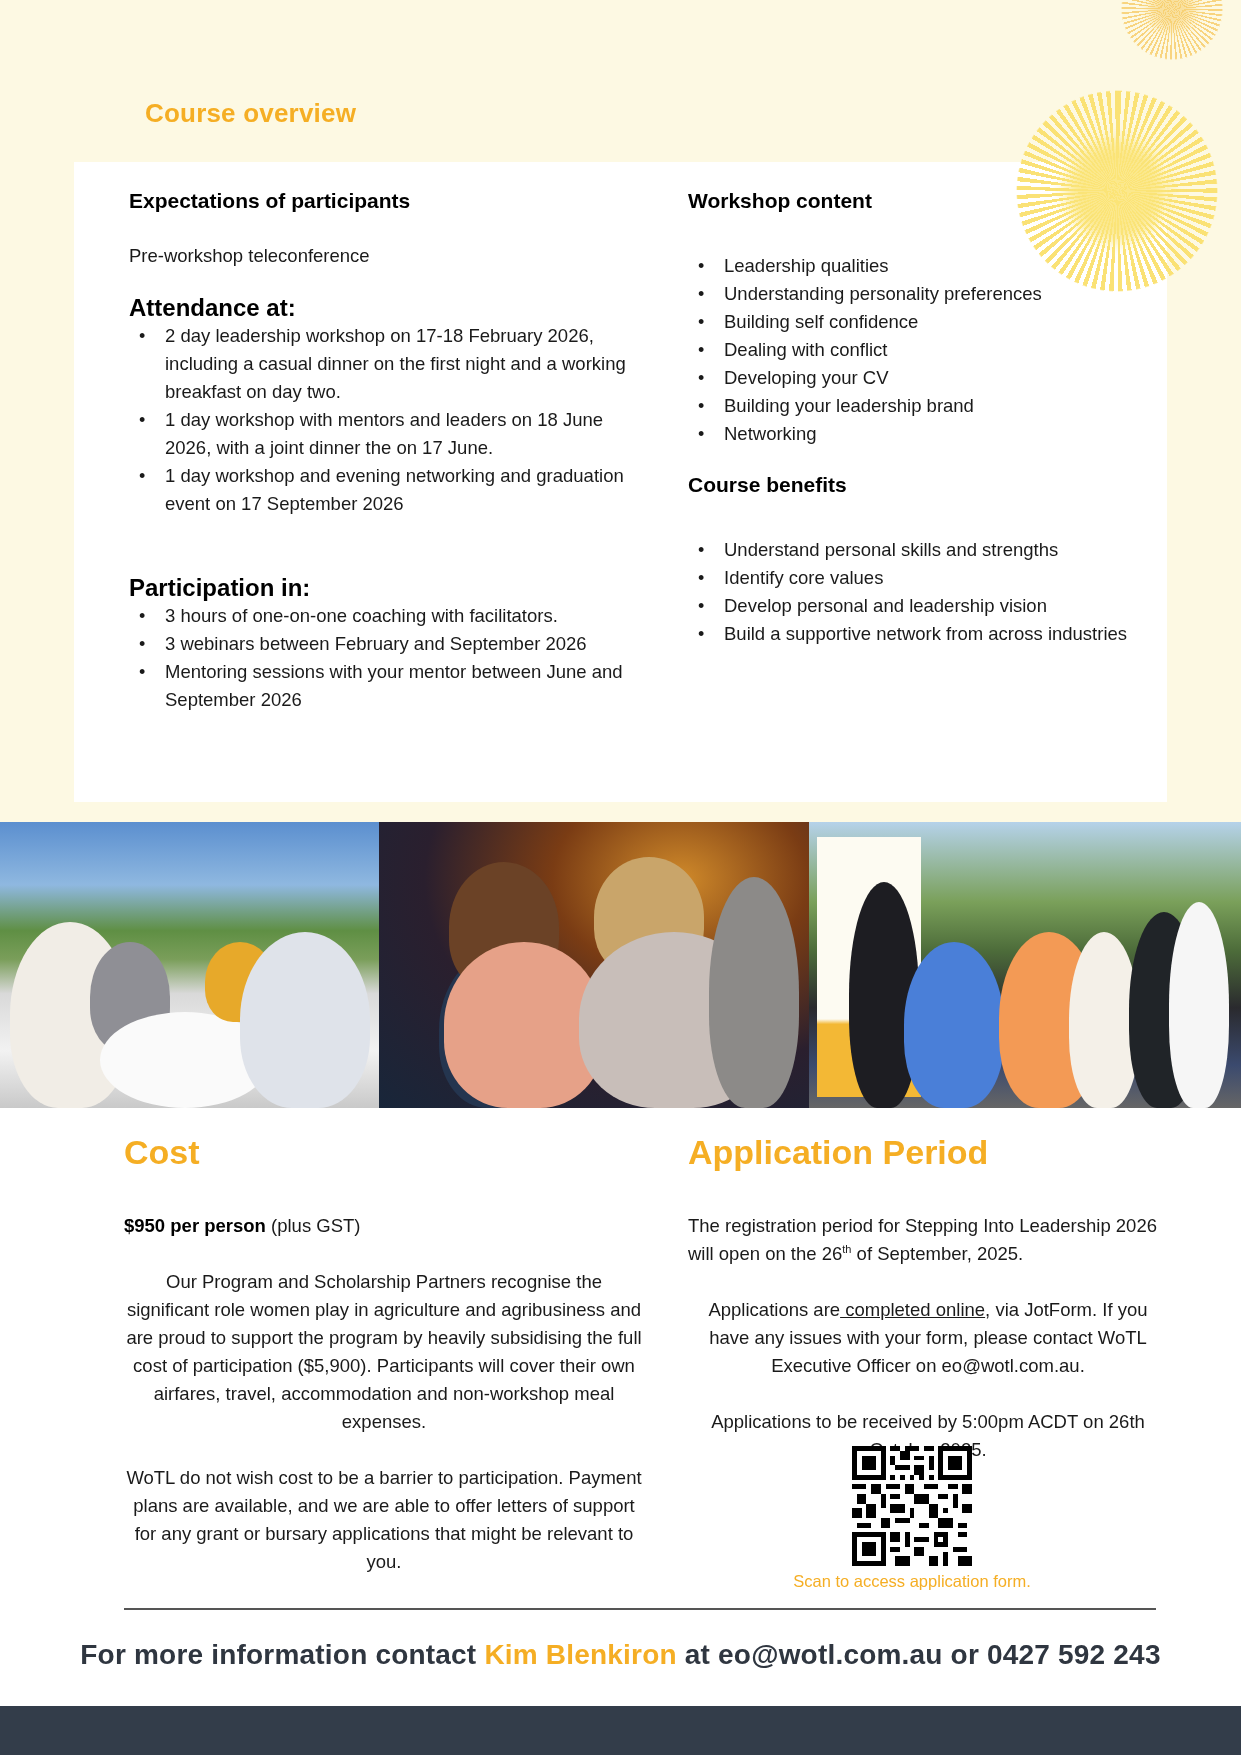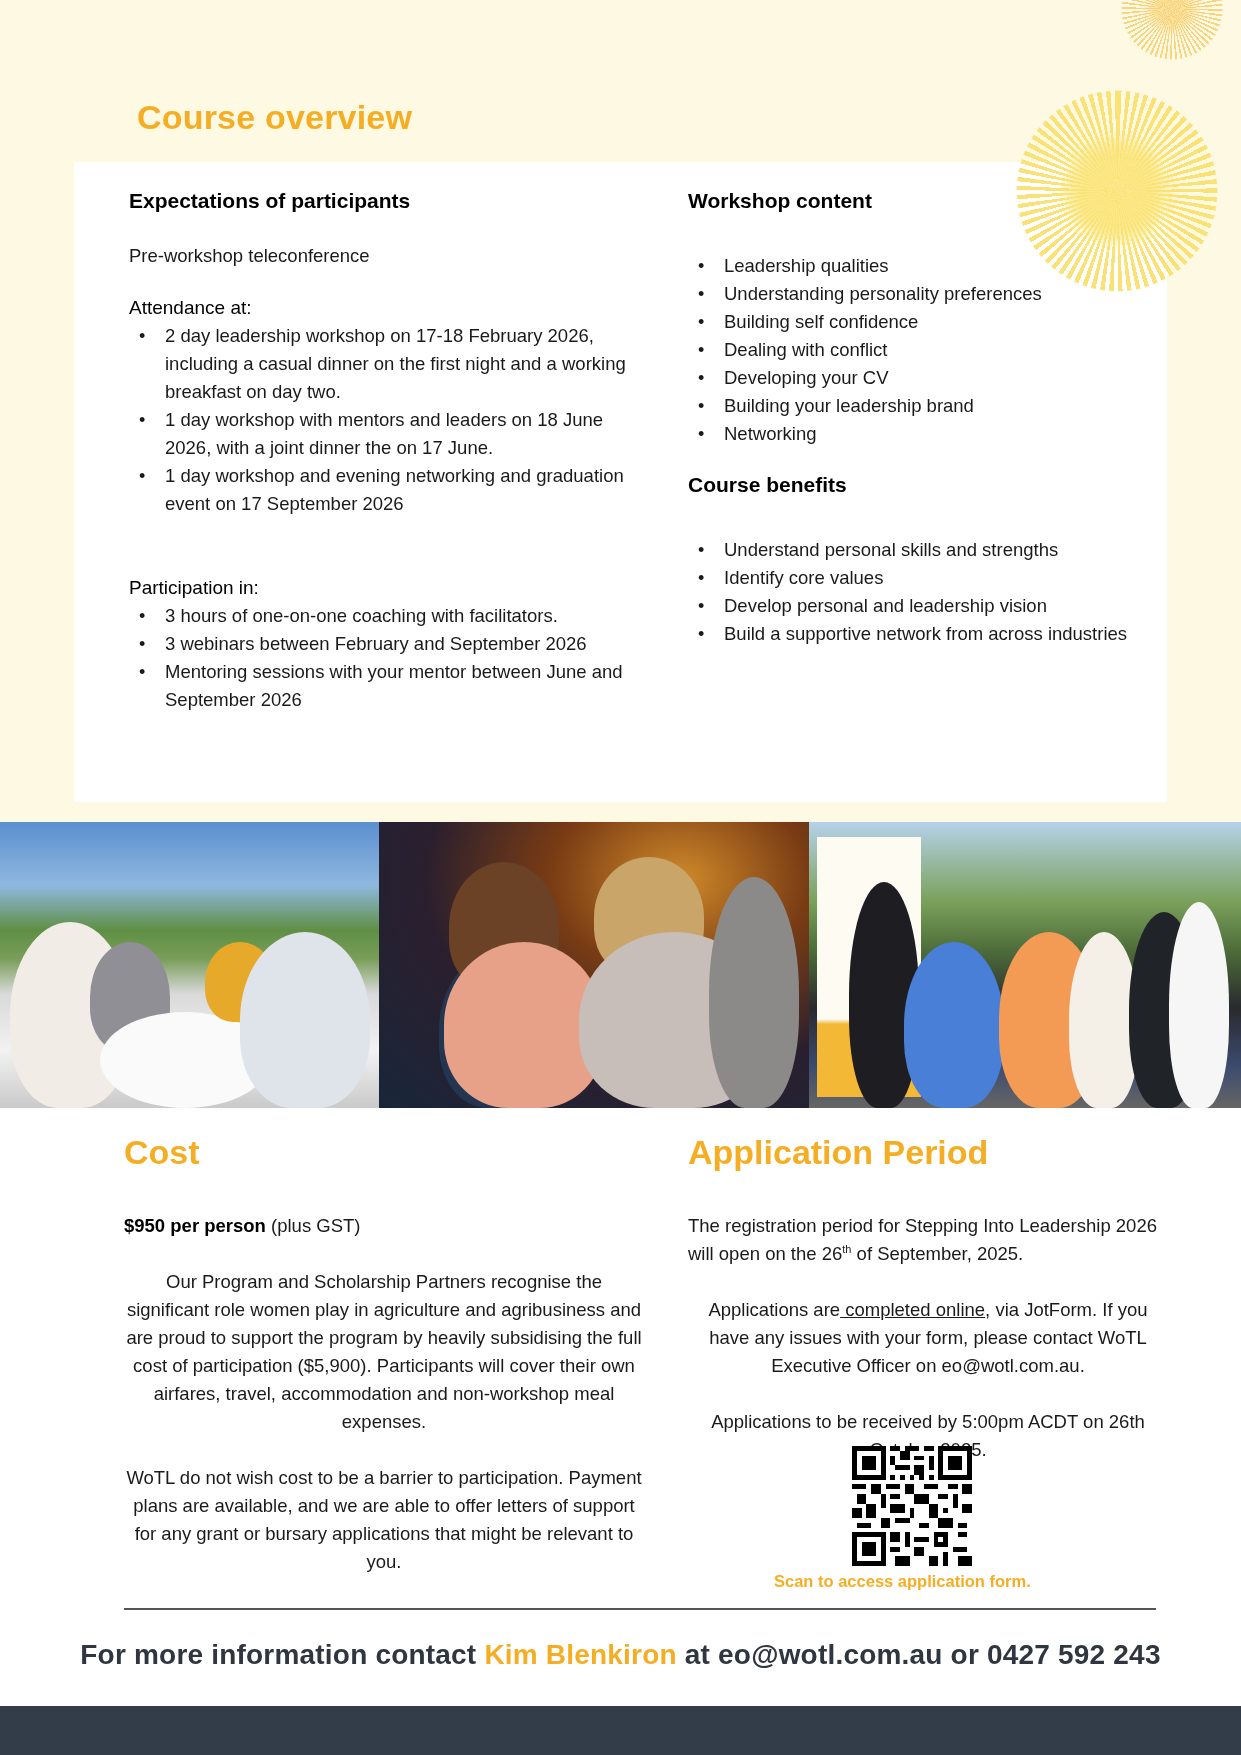--- a/index.html
+++ b/index.html
@@ -12,28 +12,28 @@
     background: repeating-conic-gradient(from 0deg, rgba(247,206,110,0.85) 0deg 2.4deg, transparent 2.4deg 6deg);
     -webkit-mask: radial-gradient(circle, #000 62%, transparent 64%);
     mask: radial-gradient(circle, #000 62%, transparent 64%); }
   .sun-small::after { content:""; position:absolute; left:30%; top:30%; width:40%; height:40%; border-radius:50%; background: rgba(247,206,110,0.6); filter: blur(6px); }
   .sun-big { left: 1015px; top: 89px; width: 204px; height: 204px;
     background: repeating-conic-gradient(from 0deg, rgba(250,224,110,0.95) 0deg 2.6deg, transparent 2.6deg 5.2deg);
     -webkit-mask: radial-gradient(circle, #000 69%, transparent 70%);
     mask: radial-gradient(circle, #000 69%, transparent 70%); z-index: 2; }
   .sun-big::after { content:""; position:absolute; left:25%; top:25%; width:50%; height:50%; border-radius:50%; background: rgba(250,228,120,0.85); filter: blur(8px); }
 
-  .overview-title { position: absolute; left: 137px; top: 98px; font-size: 34px; font-weight: bold; color: #f5ae24; letter-spacing: 0.2px; }
+  .overview-title { position: absolute; left: 145px; top: 98px; font-size: 26px; font-weight: bold; color: #f5ae24; letter-spacing: 0.2px; }
   .overview-card { position: absolute; left: 74px; top: 162px; width: 1093px; height: 640px; background: #ffffff; z-index: 1; }
 
   .col { position: absolute; font-size: 18.5px; line-height: 28px; color: #1a1a1a; z-index: 3; }
   .col-left { left: 129px; top: 186px; width: 520px; }
   .col-right { left: 688px; top: 186px; width: 440px; }
   .h3 { font-weight: bold; font-size: 21px; color: #000; line-height: 30px; }
-  .subhead { font-weight: normal; font-size: 19px; color: #000; }
+  .subhead { font-weight: bold; font-size: 24px; color: #000; }
   ul.bullets { list-style: none; }
   ul.bullets li { position: relative; padding-left: 36px; }
   ul.bullets li::before { content: "•"; position: absolute; left: 10px; top: 0; font-size: 18px; }
   .italic-note { font-style: italic; }
 
   .photos { position: absolute; left: 0; top: 822px; width: 1241px; height: 286px; display: flex; }
   .photo { height: 286px; position: relative; overflow: hidden; }
   .photo-1 { width: 379px; background: linear-gradient(180deg, #5b8fcf 0%, #8fb8e0 22%, #5f8f44 38%, #7a9e5a 48%, #d9d9d9 60%, #f2f2f2 80%, #c9c9c9 100%); }
   .photo-2 { width: 430px; background: radial-gradient(ellipse at 70% 20%, #d08a2a 0%, #7a3c14 30%, #2a1f2e 60%, #18263a 100%); }
   .photo-3 { width: 432px; background: linear-gradient(180deg, #b5d2ea 0%, #7aa05a 28%, #4d6c3a 45%, #2a2a2e 65%, #3b4a6e 85%, #666 100%); }
@@ -42,21 +42,21 @@
   .cost-title { position: absolute; left: 124px; top: 1133px; font-size: 34px; font-weight: bold; color: #f5ae24; }
   .app-title { position: absolute; left: 688px; top: 1133px; font-size: 34px; font-weight: bold; color: #f5ae24; text-align: center; }
   .cost-body { position: absolute; left: 124px; top: 1212px; width: 520px; font-size: 18.5px; line-height: 28px; }
   .app-body { position: absolute; left: 688px; top: 1212px; width: 480px; font-size: 18.5px; line-height: 28px; }
   .para + .para { margin-top: 28px; text-align: center; }
   .bold { font-weight: bold; color: #000; }
   .underline { text-decoration: underline; }
   sup { font-size: 11px; line-height: 0; }
 
   .qr { position: absolute; left: 852px; top: 1446px; width: 120px; height: 120px; background: #fff; }
-  .qr-caption { position: absolute; left: 774px; top: 1572px; width: 276px; font-size: 16.5px; font-weight: bold; color: #f5ae24; }
+  .qr-caption { position: absolute; left: 774px; top: 1572px; width: 276px; text-align: center; font-size: 16.5px; font-weight: normal; color: #f5ae24; }
 
   .divider { position: absolute; left: 124px; top: 1608px; width: 1032px; height: 2px; background: #555; }
   .contact { position: absolute; left: 0; top: 1639px; width: 1241px; text-align: center; font-size: 28px; font-weight: bold; color: #2f3640; letter-spacing: 0.2px; }
   .contact .accent { color: #f5ae24; }
   .footer-bar { position: absolute; left: 0; top: 1706px; width: 1241px; height: 49px; background: #333d4a; }
 </style>
 </head>
 <body>
 
 <div class="top-band"></div>

